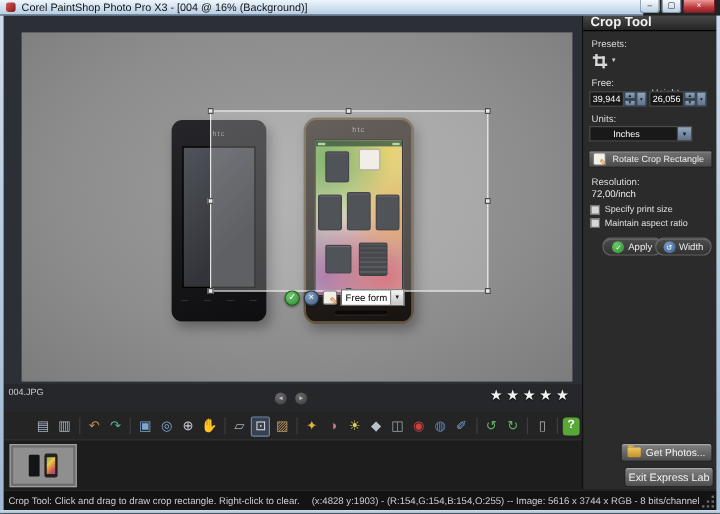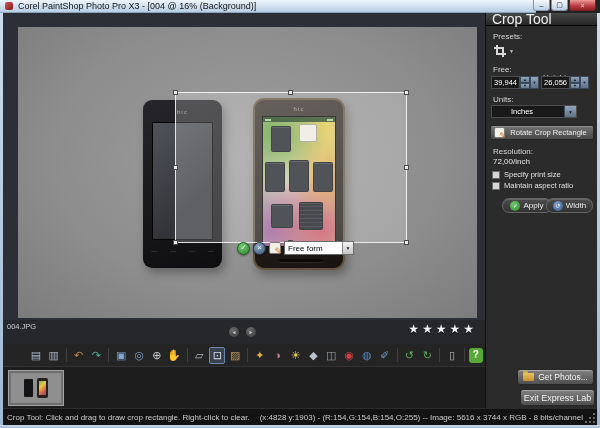--- a/index.html
+++ b/index.html
@@ -64,21 +64,21 @@
   .handle{position:absolute;width:5px;height:5px;background:#e8e8e8;border:1px solid #4a4a4a}
   
   .fbar{position:absolute;left:234px;top:228px;display:flex;align-items:center;gap:3px;z-index:6}
   .fb-circle{width:13px;height:13px;border-radius:50%;display:flex;align-items:center;justify-content:center;
     font-size:8px;color:#fff;line-height:1;box-shadow:0 1px 2px rgba(0,0,0,.4)}
   .fb-apply{background:radial-gradient(circle at 35% 30%,#6cc96c,#2f8a2f);border:1px solid #1d5a1d}
   .fb-cancel{background:radial-gradient(circle at 35% 30%,#8aa4c0,#3c5a7a);border:1px solid #24374d}
   .fb-page{width:12px;height:12px;background:#f2efe8;border:1px solid #7a7a7a;border-radius:2px;position:relative}
   .fb-page b{position:absolute;right:-2px;bottom:-3px;font-size:9px;color:#d07828;font-weight:normal}
   .fb-dd{display:flex;height:14px;border:1px solid #6a6a6a;background:#fff}
-  .fb-dd .txt{width:57px;font-size:8px;color:#000;display:flex;align-items:center;padding-left:3px}
+  .fb-dd .txt{width:40px;font-size:8px;color:#000;display:flex;align-items:center;padding-left:3px}
   .fb-dd .arr{width:11px;background:linear-gradient(#f4f4f4,#c6c6c6);border-left:1px solid #8a8a8a;
     display:flex;align-items:center;justify-content:center;font-size:5px;color:#222}
   
   .infobar{position:absolute;left:3px;top:320px;width:482px;height:24px;background:#25272b}
   .fname{position:absolute;left:4px;top:2px;font-size:7.5px;color:#cfcfcf}
   .exif{position:absolute;left:4px;top:11px;font-size:7.5px;color:#cfcfcf}
   .nav{position:absolute;left:226px;top:7px;display:flex;gap:7px}
   .nav span{width:10px;height:10px;border-radius:50%;background:radial-gradient(circle at 35% 30%,#6a6a6a,#3c3c3c);
     color:#c8c8c8;font-size:5px;display:flex;align-items:center;justify-content:center}
   .stars{position:absolute;right:8px;top:2px;font-size:12px;color:#f2f2f2;letter-spacing:3px;text-shadow:0 1px 1px #000}
@@ -94,21 +94,21 @@
   .thumbs{position:absolute;left:3px;top:366px;width:482px;height:42px;background:#1d1d1d;border-top:1px solid #323232}
   .thumb-sel{position:absolute;left:5px;top:3px;width:56px;height:36px;background:#6f6f6f;border:1px solid #a2a2a2;padding:2px}
   .thumb-img{width:100%;height:100%;background:#8f8f8f;position:relative}
   .mini-l{position:absolute;left:13px;top:6px;width:9px;height:18px;background:#141416;border-radius:1px}
   .mini-r{position:absolute;left:26px;top:5px;width:11px;height:20px;background:#27211d;border-radius:2px}
   .mini-r i{position:absolute;left:2px;top:3px;width:7px;height:14px;display:block;
     background:linear-gradient(135deg,#7ab05a,#e8c84a 35%,#e09040 55%,#c05060 80%,#8a5a9a)}
   
   .panel{position:absolute;left:485px;top:13px;width:112px;height:395px;background:#2b2b2b;border-left:1px solid #101010}
   .panel-h{height:13px;background:linear-gradient(#474747,#252525);border-bottom:1px solid #000;
-    font-size:14px;font-weight:normal;color:#f0f0f0;display:flex;align-items:center;padding-left:6px}
+    font-size:11px;font-weight:bold;color:#f0f0f0;display:flex;align-items:center;padding-left:6px}
   .plabel{position:absolute;font-size:8px;color:#d8d8d8}
   .crop-sym{position:relative;width:13px;height:13px;display:inline-block}
   .crop-sym::before{content:"";position:absolute;left:3px;top:2px;width:8px;height:8px;
     border-left:2px solid #d8d8d8;border-bottom:2px solid #d8d8d8}
   .crop-sym::after{content:"";position:absolute;left:1px;top:4px;width:8px;height:8px;
     border-right:2px solid #d8d8d8;border-top:2px solid #d8d8d8}
   .preset-btn{position:absolute;left:7px;top:30px;display:flex;align-items:flex-end;gap:3px}
   .preset-btn .caret{font-size:5px;color:#cfcfcf;padding-bottom:2px}
   .field{position:absolute;top:63px;display:flex}
   .val{width:29px;height:13px;background:#191919;border:1px solid #4c4c4c;color:#fff;font-size:7.5px;

